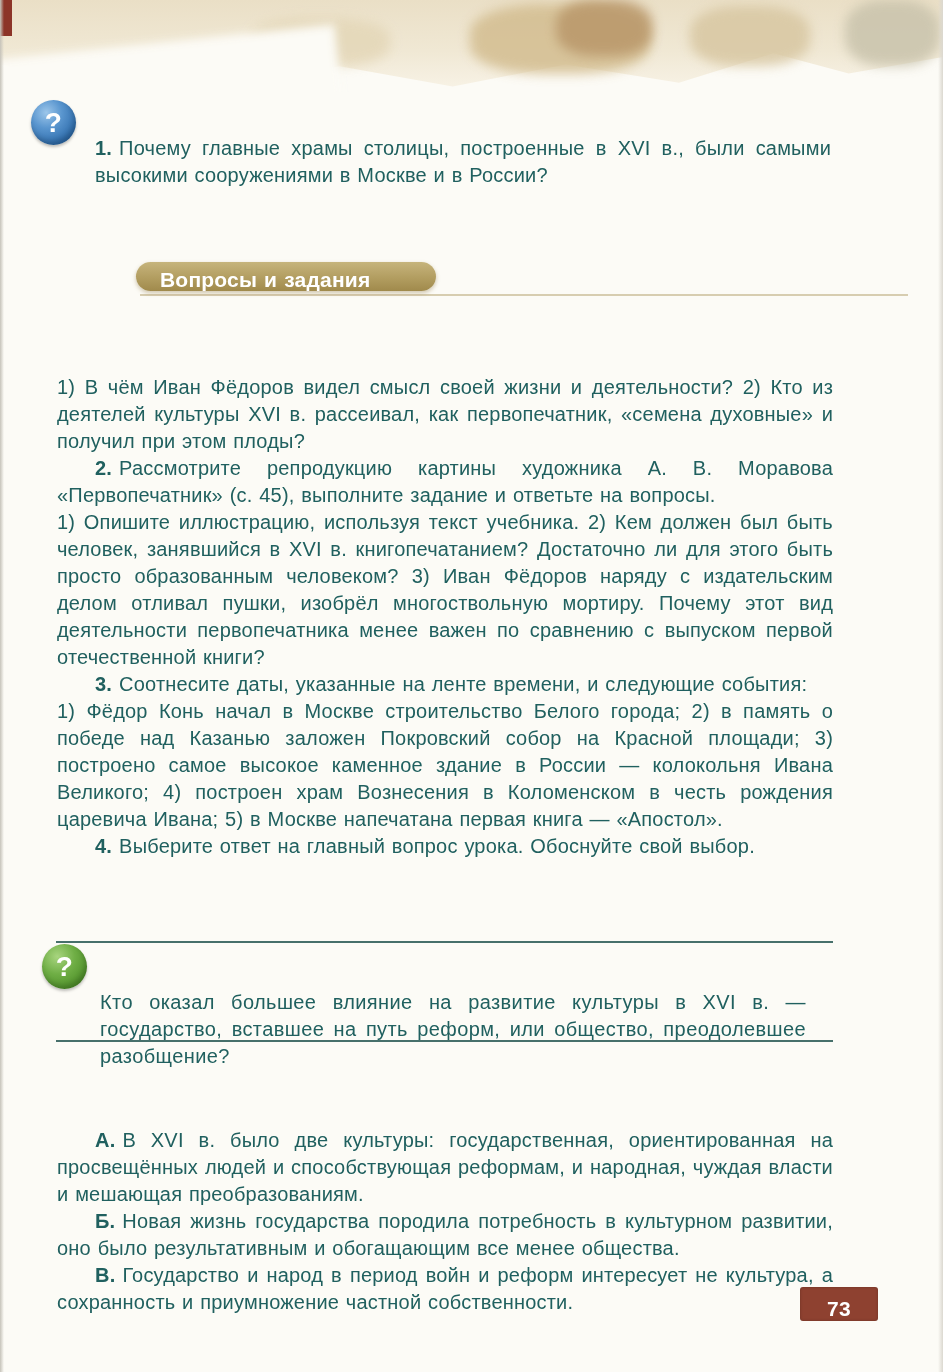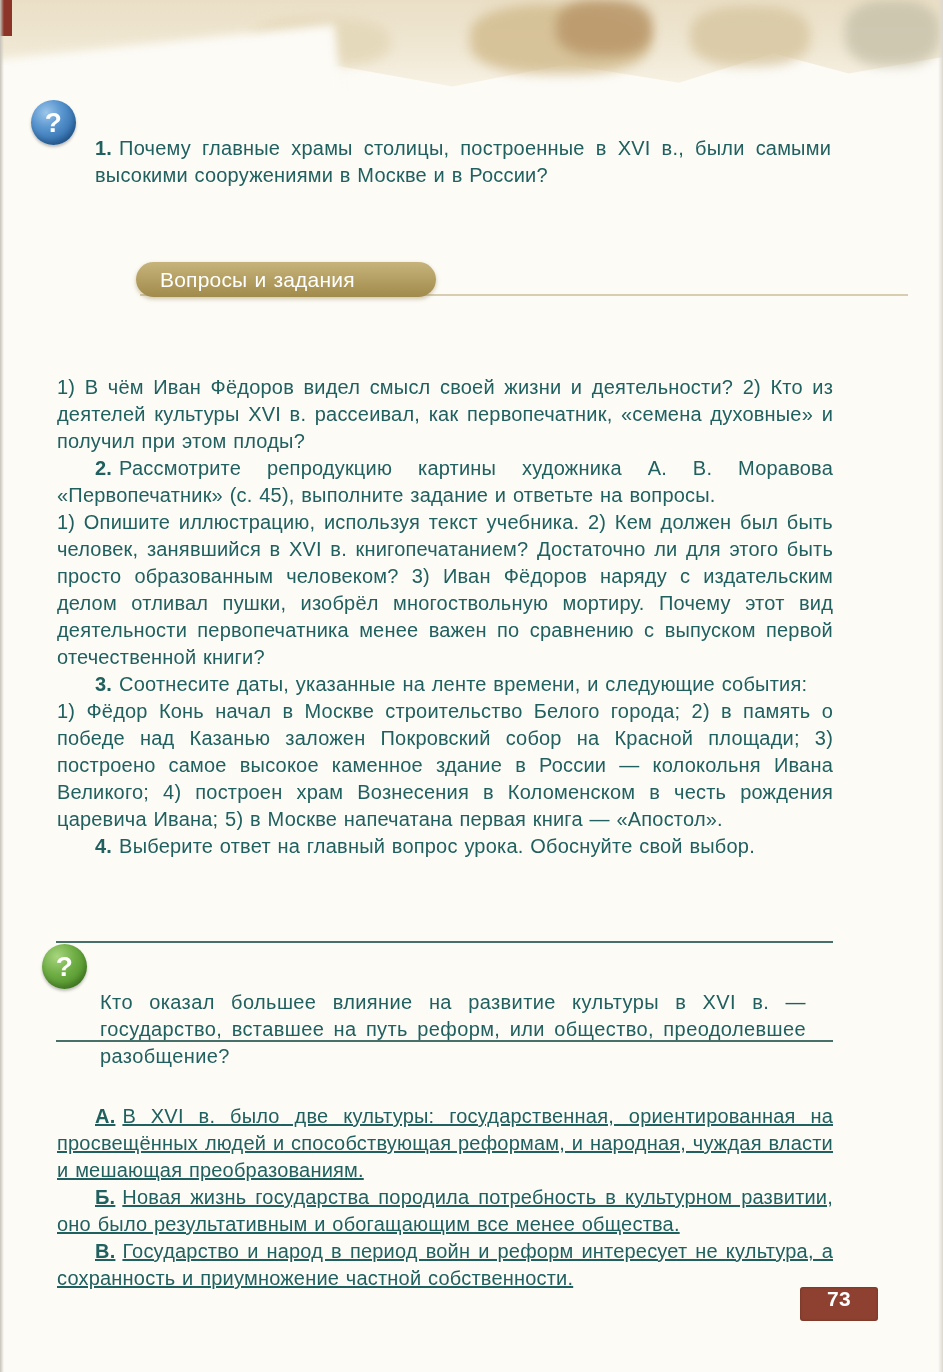--- a/index.html
+++ b/index.html
@@ -56,52 +56,52 @@
   }
   .q-blue  { left: 31px; top: 100px; background: radial-gradient(circle at 34% 28%, #9cc6ea 0%, #5a96cf 35%, #2e6cab 75%, #235687 100%); }
   .q-green { left: 42px; top: 944px; background: radial-gradient(circle at 34% 28%, #a8d57f 0%, #6fae45 40%, #4d8f28 80%, #3f7a20 100%); }
 
   
   .banner-line {
     position: absolute; left: 140px; top: 294px; width: 768px; height: 2px;
     background: rgba(170,148,90,.45);
   }
   .banner {
-    position: absolute; left: 136px; top: 262px; width: 300px; height: 35px;
+    position: absolute; left: 136px; top: 262px; width: 300px; height: 29px;
     border-radius: 18px; padding-left: 24px;
     background: linear-gradient(180deg, #c6b47c 0%, #b29d60 55%, #a08a4c 100%);
     box-shadow: 0 2px 4px rgba(140,115,60,.4);
-    color: #ffffff; font-weight: normal; font-size: 21px; line-height: 35px;
+    color: #ffffff; font-weight: bold; font-size: 21px; line-height: 35px;
   }
 
   
   .textblock { position: absolute; font-size: 20px; line-height: 27px; text-align: justify; margin-top: 43px; }
   .textblock p { margin: 0; }
   .ind { text-indent: 38px; }
   .mk { font-weight: 700; padding-right: 7px; }
   .mk:empty { display: none; padding: 0; }
 
   .recap-text    { left: 95px;  top: 92px;   width: 736px; }
   .tasks-text    { left: 57px;  top: 331px;  width: 776px; }
   .main-question { left: 100px; top: 946px;  width: 706px; word-spacing: 2.5px; letter-spacing: 0.4px; }
-  .answers-text  { left: 57px;  top: 1060px; width: 776px; text-decoration: underline; }
+  .answers-text  { left: 57px;  top: 1084px; width: 776px; }
 
   .rule {
     position: absolute; left: 56px; width: 777px; height: 2px;
     background: #47706b;
   }
   .rule-top    { top: 941px; }
   .rule-bottom { top: 1040px; }
 
   
   .page-badge {
     position: absolute; left: 800px; top: 1287px; width: 78px; height: 34px;
     background: #8e4130; border-radius: 3px;
     color: #ffffff; font-weight: bold; font-size: 21px;
-    display: flex; align-items: flex-start; justify-content: center;
+    display: flex; align-items: flex-end; justify-content: center;
     box-shadow: inset 0 0 3px rgba(0,0,0,.25);
   }
 </style>
 </head>
 <body>
 
 <div class="page">
 
   <div class="top-strip">
     <div class="strip-base"></div>

